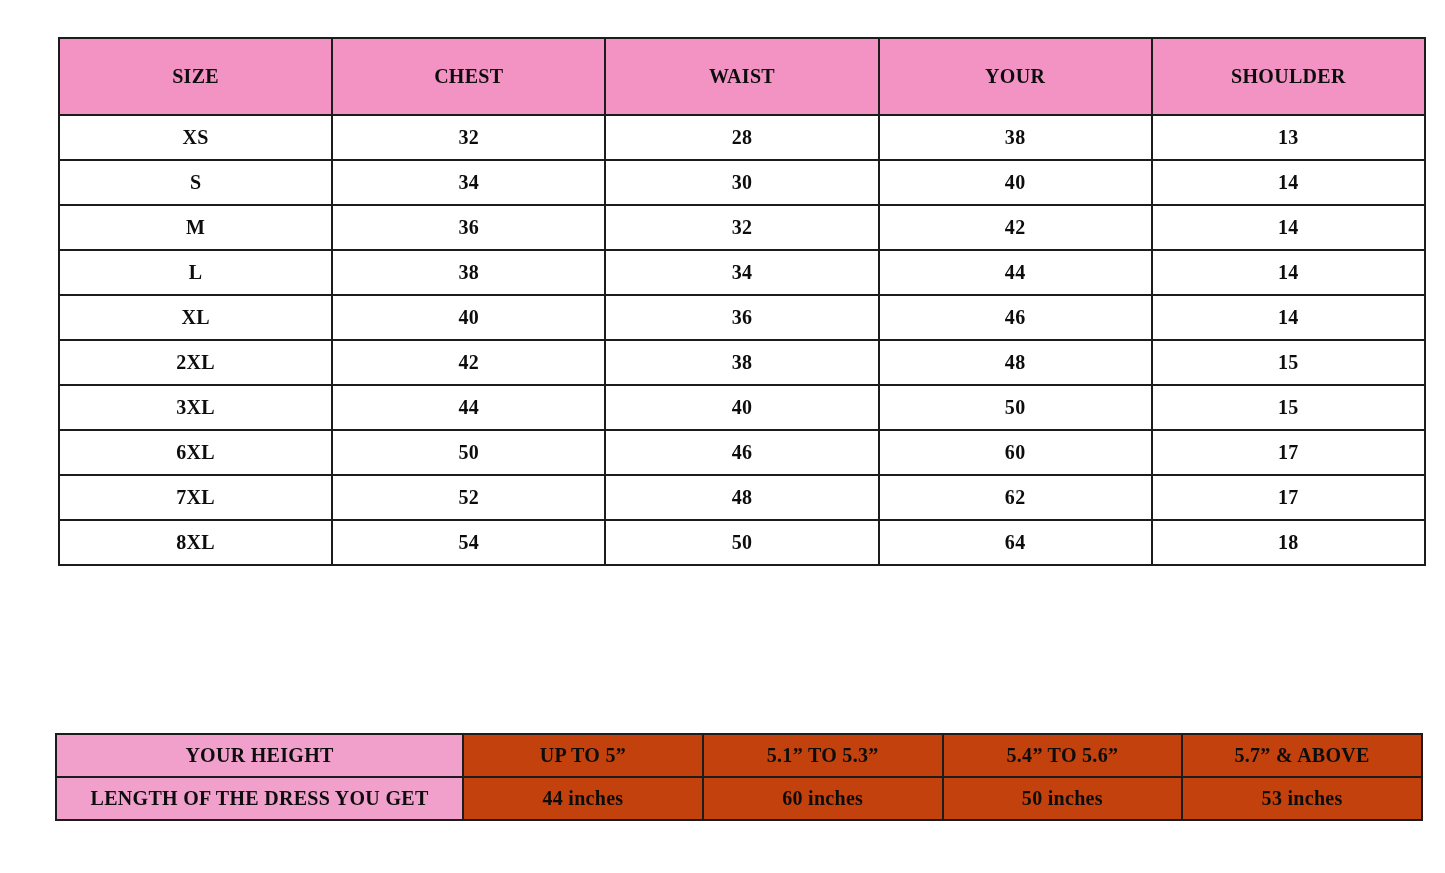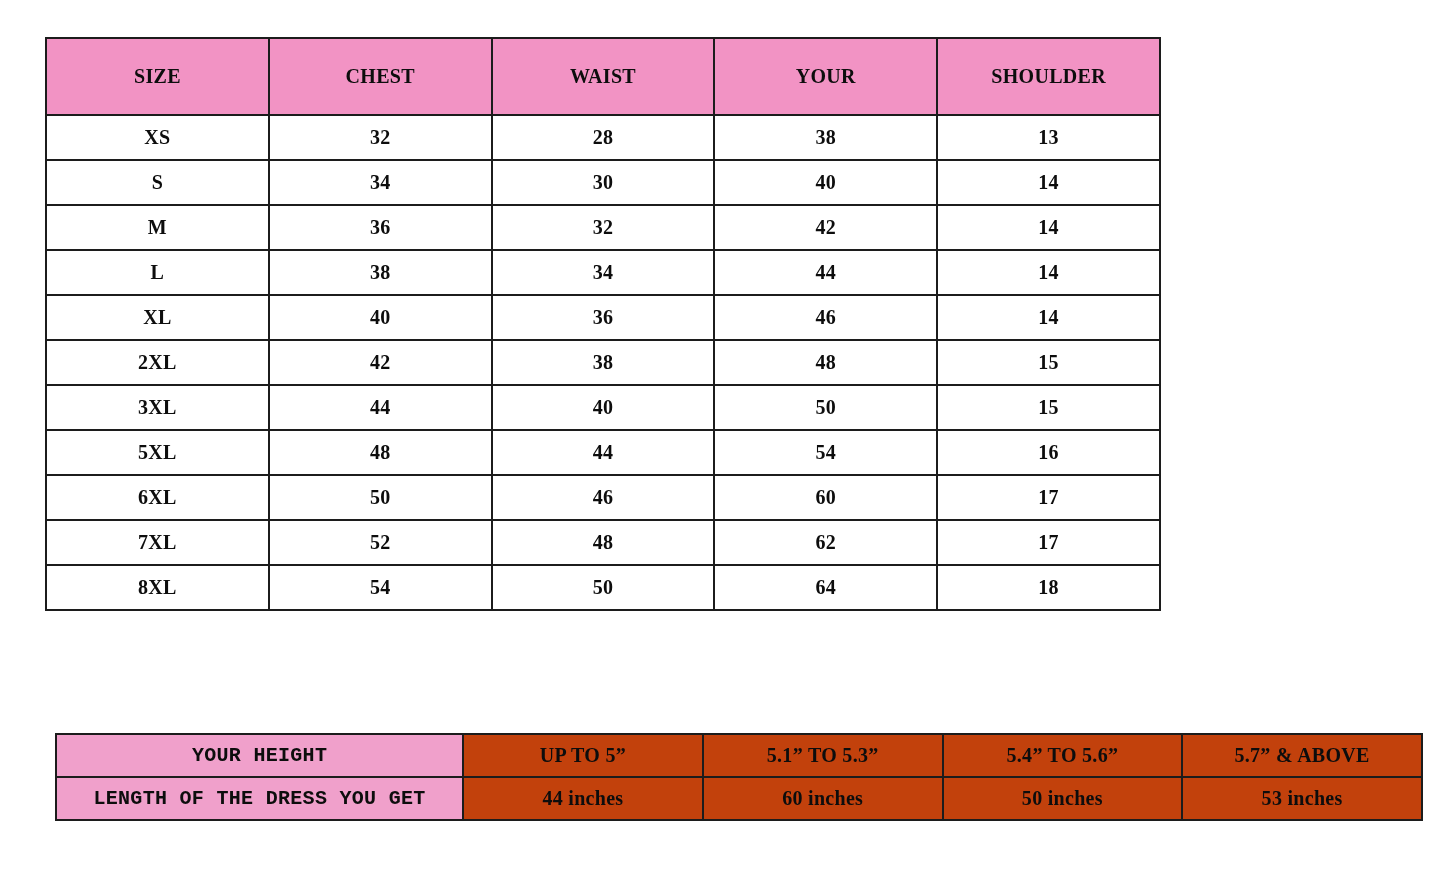--- a/index.html
+++ b/index.html
@@ -18,23 +18,23 @@
     color:var(--text);
     position:relative;
     overflow:hidden;
   }
   table{
     border-collapse:collapse;
     table-layout:fixed;
   }
   .size-table{
     position:absolute;
-    left:45px;
+    left:58px;
     top:37px;
-    width:1116px;
+    width:1368px;
   }
   .size-table th,
   .size-table td{
     border:2px solid var(--border);
     text-align:center;
     vertical-align:middle;
     font-weight:bold;
     font-size:20px;
     letter-spacing:0.3px;
     padding:0;
@@ -59,21 +59,20 @@
     vertical-align:middle;
     font-weight:bold;
     font-size:20px;
     letter-spacing:0.3px;
     height:41px;
     background:#c2410c;
     padding:0;
   }
   .height-table td.label{
     background:var(--row-pink);
-    font-family:Liberation Mono, monospace;
   }
 </style>
 </head>
 <body>
 
 <table class="size-table">
   <colgroup>
     <col style="width:20%">
       <col style="width:20%">
       <col style="width:20%">
@@ -133,27 +132,20 @@
         <td>15</td>
       </tr>
       <tr>
         <td>3XL</td>
         <td>44</td>
         <td>40</td>
         <td>50</td>
         <td>15</td>
       </tr>
       <tr>
-        <td>5XL</td>
-        <td>48</td>
-        <td>44</td>
-        <td>54</td>
-        <td>16</td>
-      </tr>
-      <tr>
         <td>6XL</td>
         <td>50</td>
         <td>46</td>
         <td>60</td>
         <td>17</td>
       </tr>
       <tr>
         <td>7XL</td>
         <td>52</td>
         <td>48</td>

